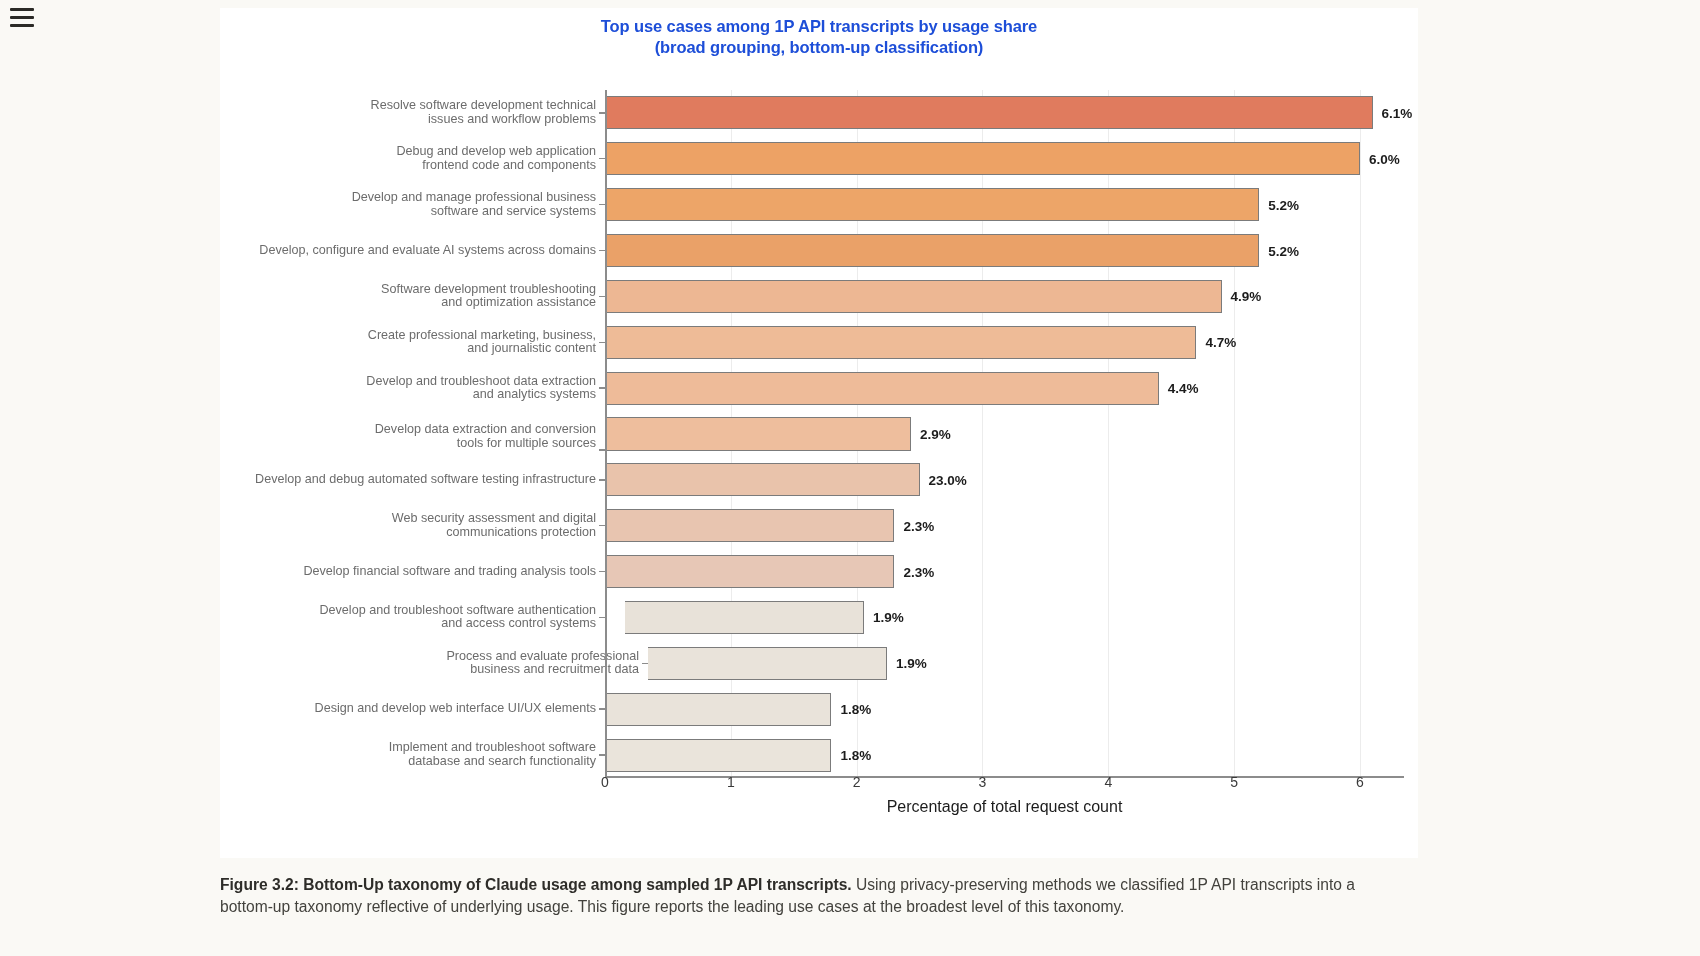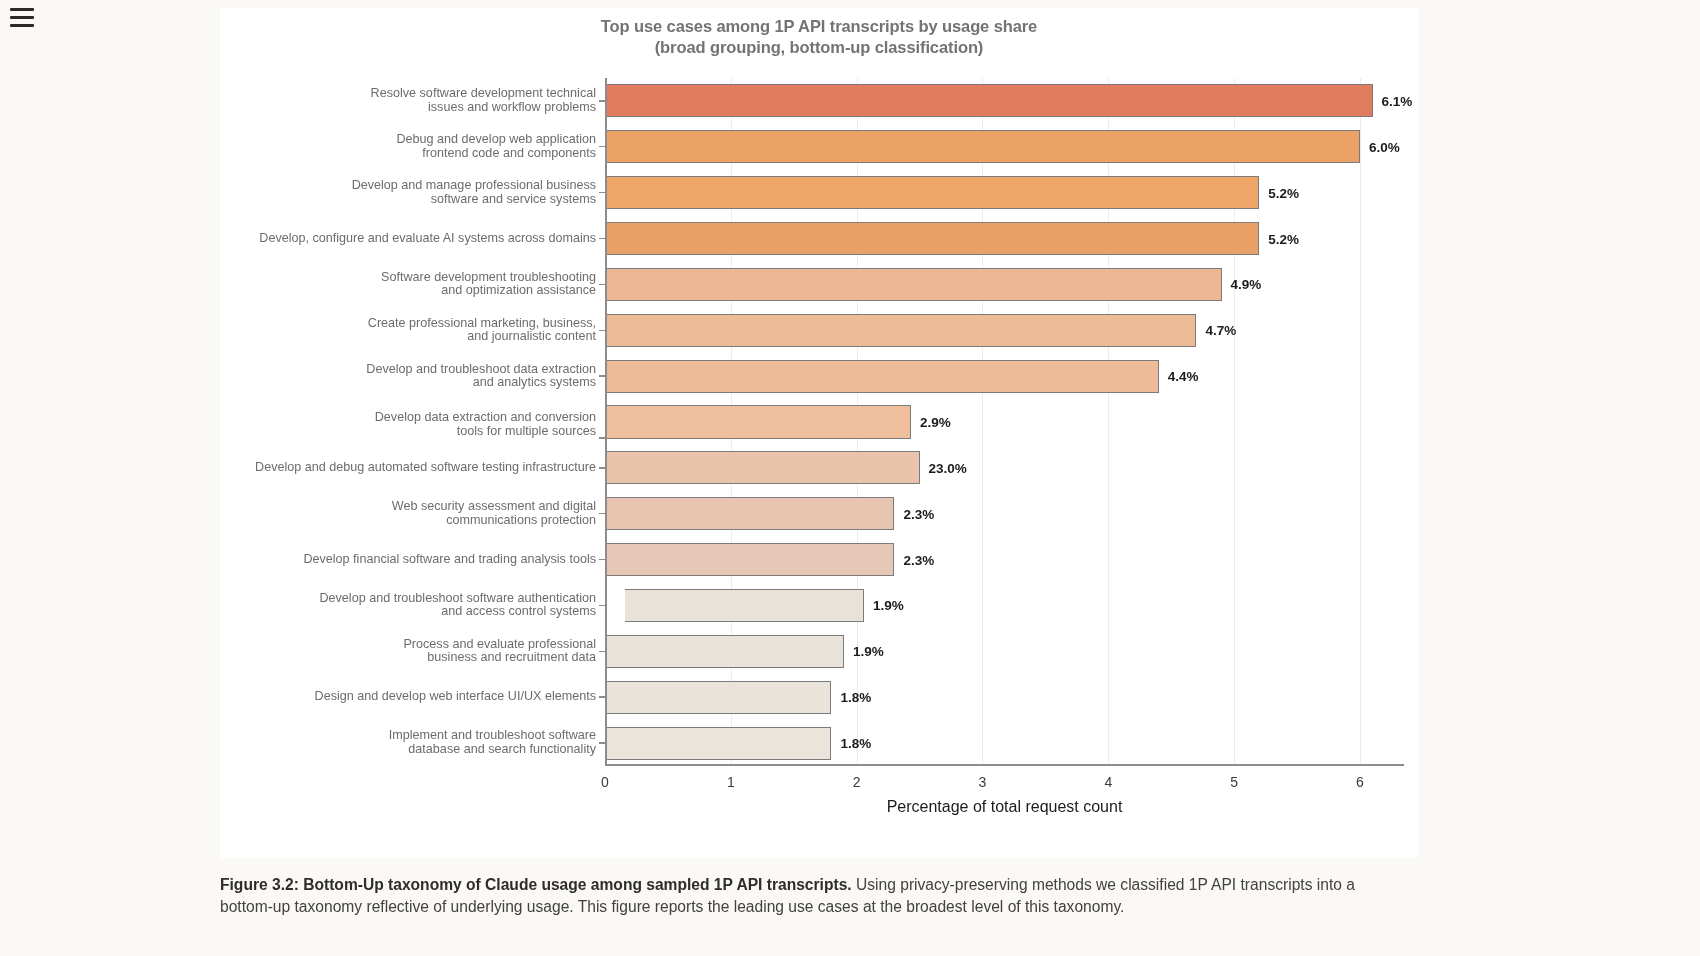--- a/index.html
+++ b/index.html
@@ -24,38 +24,38 @@
   
   .figure-card {
     position: absolute;
     left: 220px; top: 8px;
     width: 1198px; height: 850px;
     background: #ffffff;
   }
 
   .chart-title {
     text-align: center;
-    color: #737373;
+    color: #1d4ed8;
     font-weight: bold;
     font-size: 16.5px;
     line-height: 21px;
     padding-top: 8px;
     letter-spacing: -0.1px;
   }
 
   
   .plot {
     position: absolute;
     left: 0; top: 62px;
     width: 1198px; height: 760px;
   }
   
   .axis-area {
     position: absolute;
-    left: 385px; top: 8px;
+    left: 385px; top: 20px;
     width: 799px; height: 688px;
   }
   .gridline {
     position: absolute; top: 0; bottom: 0;
     width: 1px; background: #ececec;
   }
   .yaxis-line {
     position: absolute; left: 0; top: 0; bottom: 0;
     width: 1.6px; background: #8c8c8c;
   }
@@ -262,21 +262,21 @@
             </div>
             <div class="row" style="top: 510.955px; height: 33.024px; padding-left: 20px;">
               <div class="tick-mark"></div>
               <div class="row-label">Develop and troubleshoot software authentication
 and access control systems</div>
               <div class="bar-wrap" style="width: 239.071px;">
                 <div class="bar" title="1.9%" style="background: rgb(232, 226, 217);"></div>
                 <div class="bar-value" style="top: 50%; transform: translateY(-50%);">1.9%</div>
               </div>
             </div>
-            <div class="row" style="top: 556.821px; height: 33.024px;">
+            <div class="row" style="top: 556.821px; height: 33.024px; margin-left: 43px;">
               <div class="tick-mark"></div>
               <div class="row-label">Process and evaluate professional
 business and recruitment data</div>
               <div class="bar-wrap" style="width: 239.071px;">
                 <div class="bar" title="1.9%" style="background: rgb(233, 227, 218);"></div>
                 <div class="bar-value" style="top: 50%; transform: translateY(-50%);">1.9%</div>
               </div>
             </div>
             <div class="row" style="top: 602.688px; height: 33.024px;">
               <div class="tick-mark"></div>

